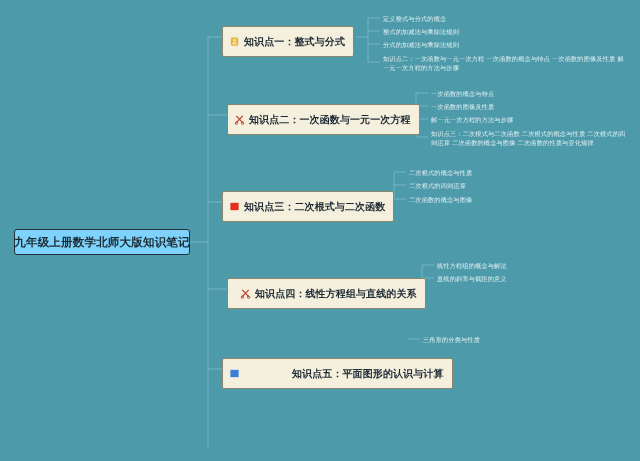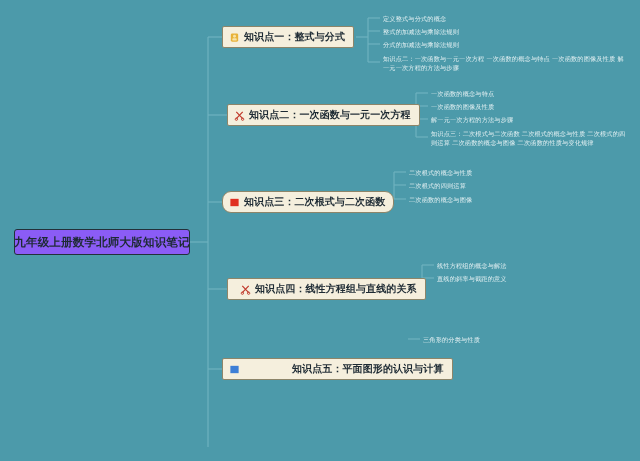--- a/index.html
+++ b/index.html
@@ -32,40 +32,40 @@
     fill: none;
   }
 
   
   .root-node {
     position: absolute;
     left: 14px;
     top: 229px;
     width: 176px;
     height: 26px;
-    background: #8b5cf6;
+    background: #7dd3fc;
     border: 1.6px solid #23303a;
     border-radius: 3px;
     display: flex;
     align-items: center;
     justify-content: center;
     box-sizing: border-box;
   }
   .root-node .label {
     font-size: 11.5px;
     font-weight: bold;
     color: #1d2a33;
     letter-spacing: .2px;
     white-space: nowrap;
   }
 
   
   .branch-node {
     position: absolute;
-    height: 22px;
+    height: 31px;
     background: #f5efdd;
     border: 1px solid #8d8569;
     border-radius: 2px;
     display: flex;
     align-items: center;
     padding: 0 8px 0 6px;
     box-sizing: border-box;
     white-space: nowrap;
   }
   .branch-node .blabel {
@@ -164,21 +164,21 @@
       <circle cx="2.6" cy="10" r="1.3" fill="none" stroke="#c0392b" stroke-width="1"></circle>
       <circle cx="9.4" cy="10" r="1.3" fill="none" stroke="#c0392b" stroke-width="1"></circle>
     </svg>
     <span class="blabel">知识点二：一次函数与一元一次方程</span>
   </div>
   <div class="leaf" style="left:431px; top:89px;">一次函数的概念与特点</div>
   <div class="leaf" style="left:431px; top:102px;">一次函数的图像及性质</div>
   <div class="leaf" style="left:431px; top:115px;">解一元一次方程的方法与步骤</div>
   <div class="leaf wrap" style="left:431px; top:129px; width:199px;">知识点三：二次根式与二次函数 二次根式的概念与性质 二次根式的四则运算 二次函数的概念与图像 二次函数的性质与变化规律</div>
 
-  <div class="branch-node" style="left:222px; top:191px;border-radius:9px;">
+  <div class="branch-node" style="left:222px; top:191px;">
     <svg class="bicon" viewBox="0 0 12 12">
       <rect x="1.5" y="2" width="9" height="8" fill="#e03020"></rect>
     </svg>
     <span class="blabel">知识点三：二次根式与二次函数</span>
   </div>
   <div class="leaf" style="left:409px; top:168px;">二次根式的概念与性质</div>
   <div class="leaf" style="left:409px; top:181px;">二次根式的四则运算</div>
   <div class="leaf" style="left:409px; top:195px;">二次函数的概念与图像</div>
 
   <div class="branch-node" style="left:227px; top:278px;padding-left:12px;">

